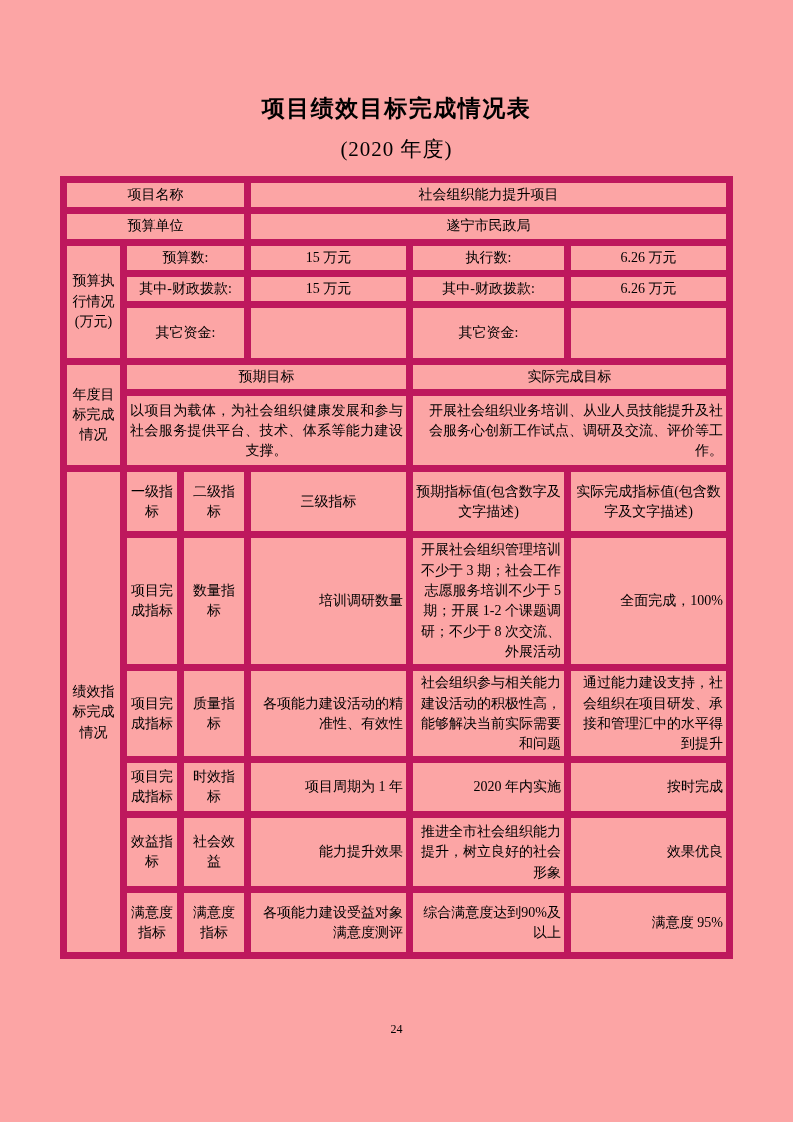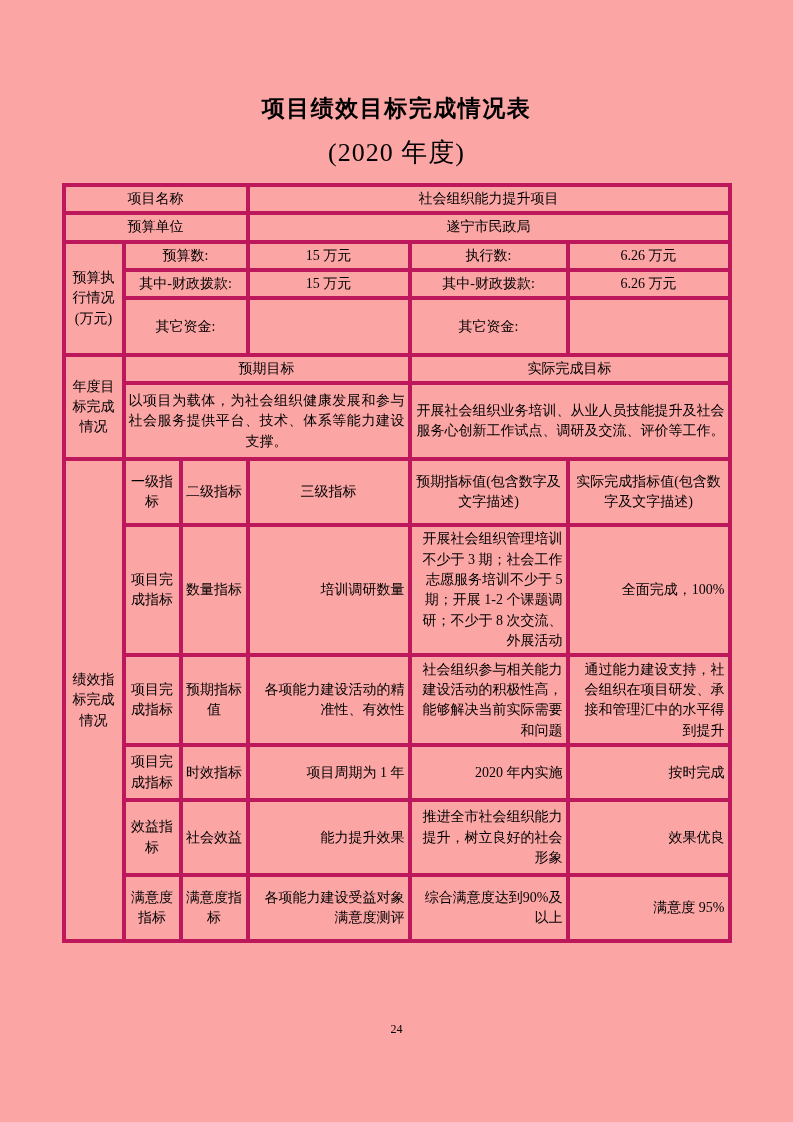--- a/index.html
+++ b/index.html
@@ -18,33 +18,33 @@
   .doc-title {
     margin-top: 93px;
     text-align: center;
     font-size: 23px;
     font-weight: bold;
     letter-spacing: 1.5px;
   }
   .doc-subtitle {
     margin-top: 11px;
     text-align: center;
-    font-size: 26px;
+    font-size: 21px;
     font-weight: normal;
     letter-spacing: 1px;
   }
   table.main {
     border-collapse: collapse;
     table-layout: fixed;
     width: 666px;
     margin: 13px auto 0 auto;
     border: 2px solid #000;
   }
   table.main td {
-    border: 4px solid #be185d;
+    border: 7px solid #be185d;
     font-size: 14px;
     line-height: 1.45;
     padding: 2px 3px;
     vertical-align: middle;
     word-break: break-all;
     overflow: hidden;
   }
   tr.thick td { border-top-width: 2px; }
   td.c   { text-align: center; }
   td.l   { text-align: right; }
@@ -140,21 +140,21 @@
     </tr>
     <tr class="r9">
       <td class="c">项目完成指标</td>
       <td class="c">数量指标</td>
       <td class="l">培训调研数量</td>
       <td class="l">开展社会组织管理培训不少于 3 期；社会工作志愿服务培训不少于 5 期；开展 1-2 个课题调研；不少于 8 次交流、外展活动</td>
       <td class="l">全面完成，100%</td>
     </tr>
     <tr class="r10">
       <td class="c">项目完成指标</td>
-      <td class="c">预期指标值</td>
+      <td class="c">质量指标</td>
       <td class="l">各项能力建设活动的精准性、有效性</td>
       <td class="l">社会组织参与相关能力建设活动的积极性高，能够解决当前实际需要和问题</td>
       <td class="l">通过能力建设支持，社会组织在项目研发、承接和管理汇中的水平得到提升</td>
     </tr>
     <tr class="r11">
       <td class="c">项目完成指标</td>
       <td class="c">时效指标</td>
       <td class="l">项目周期为 1 年</td>
       <td class="l">2020 年内实施</td>
       <td class="l">按时完成</td>

